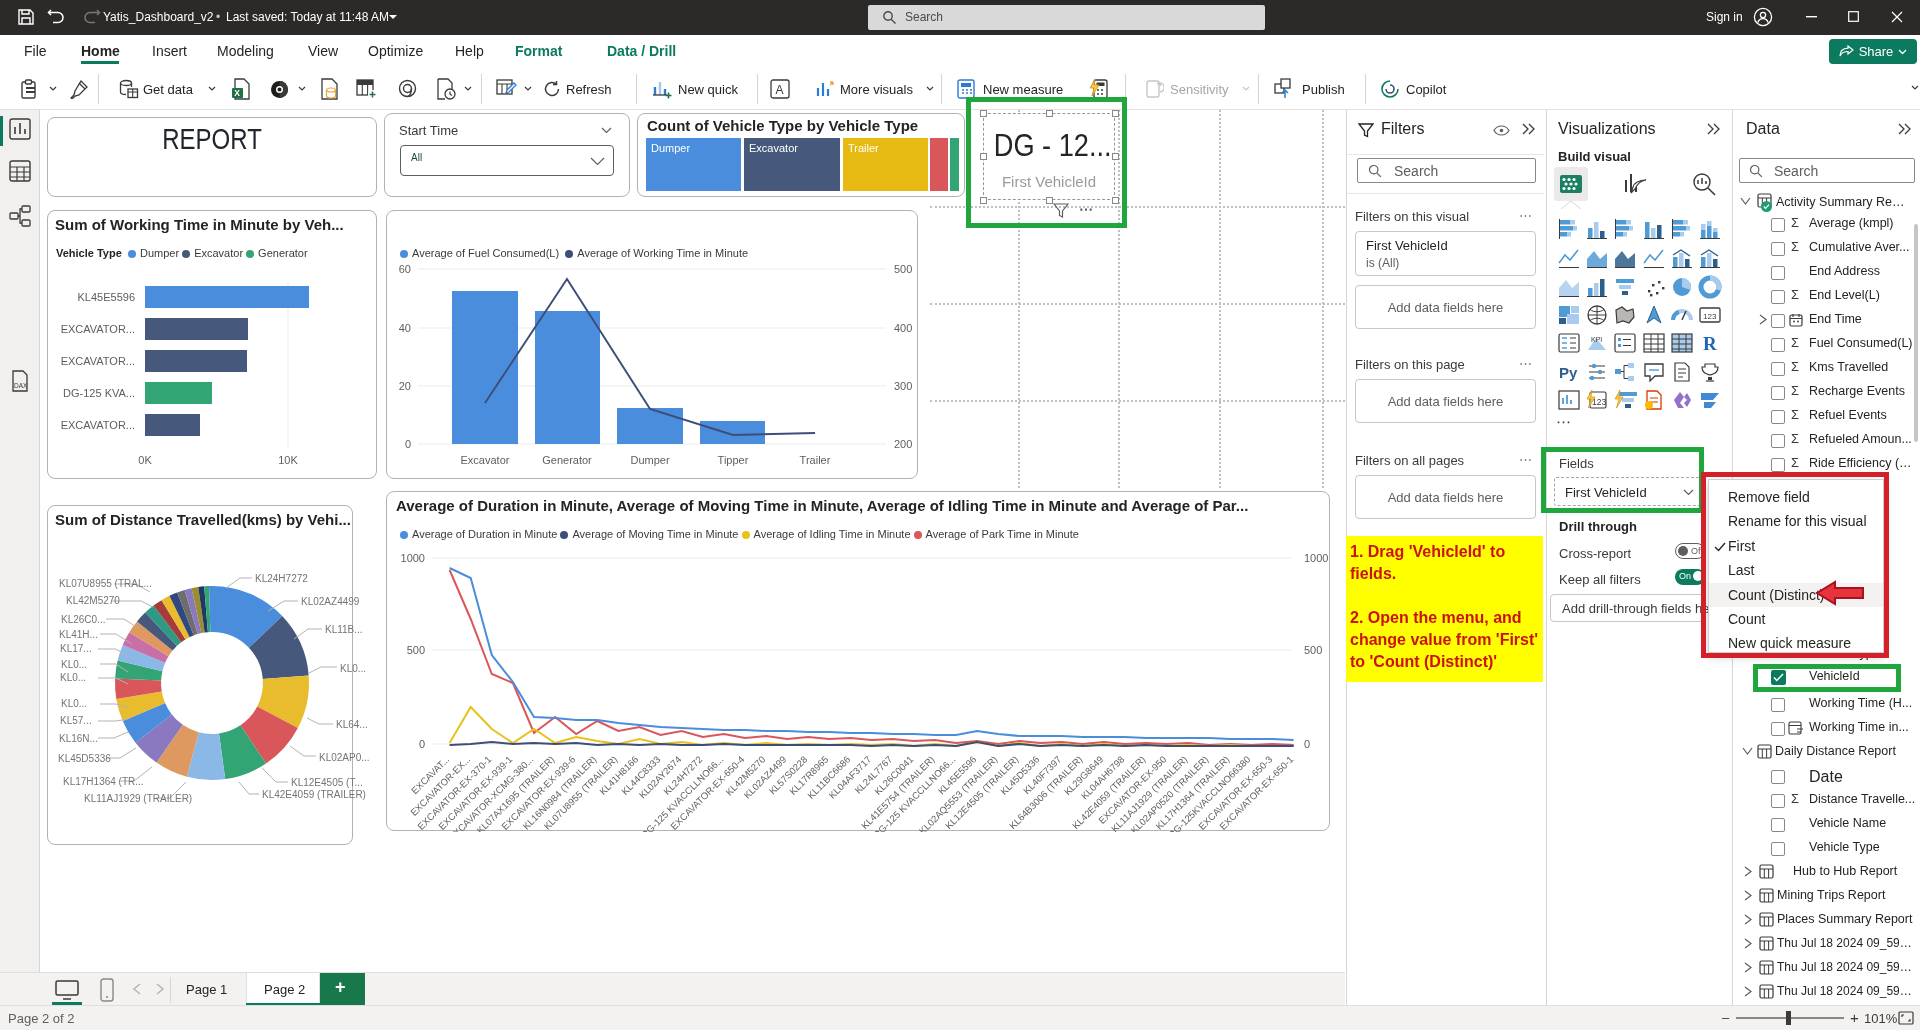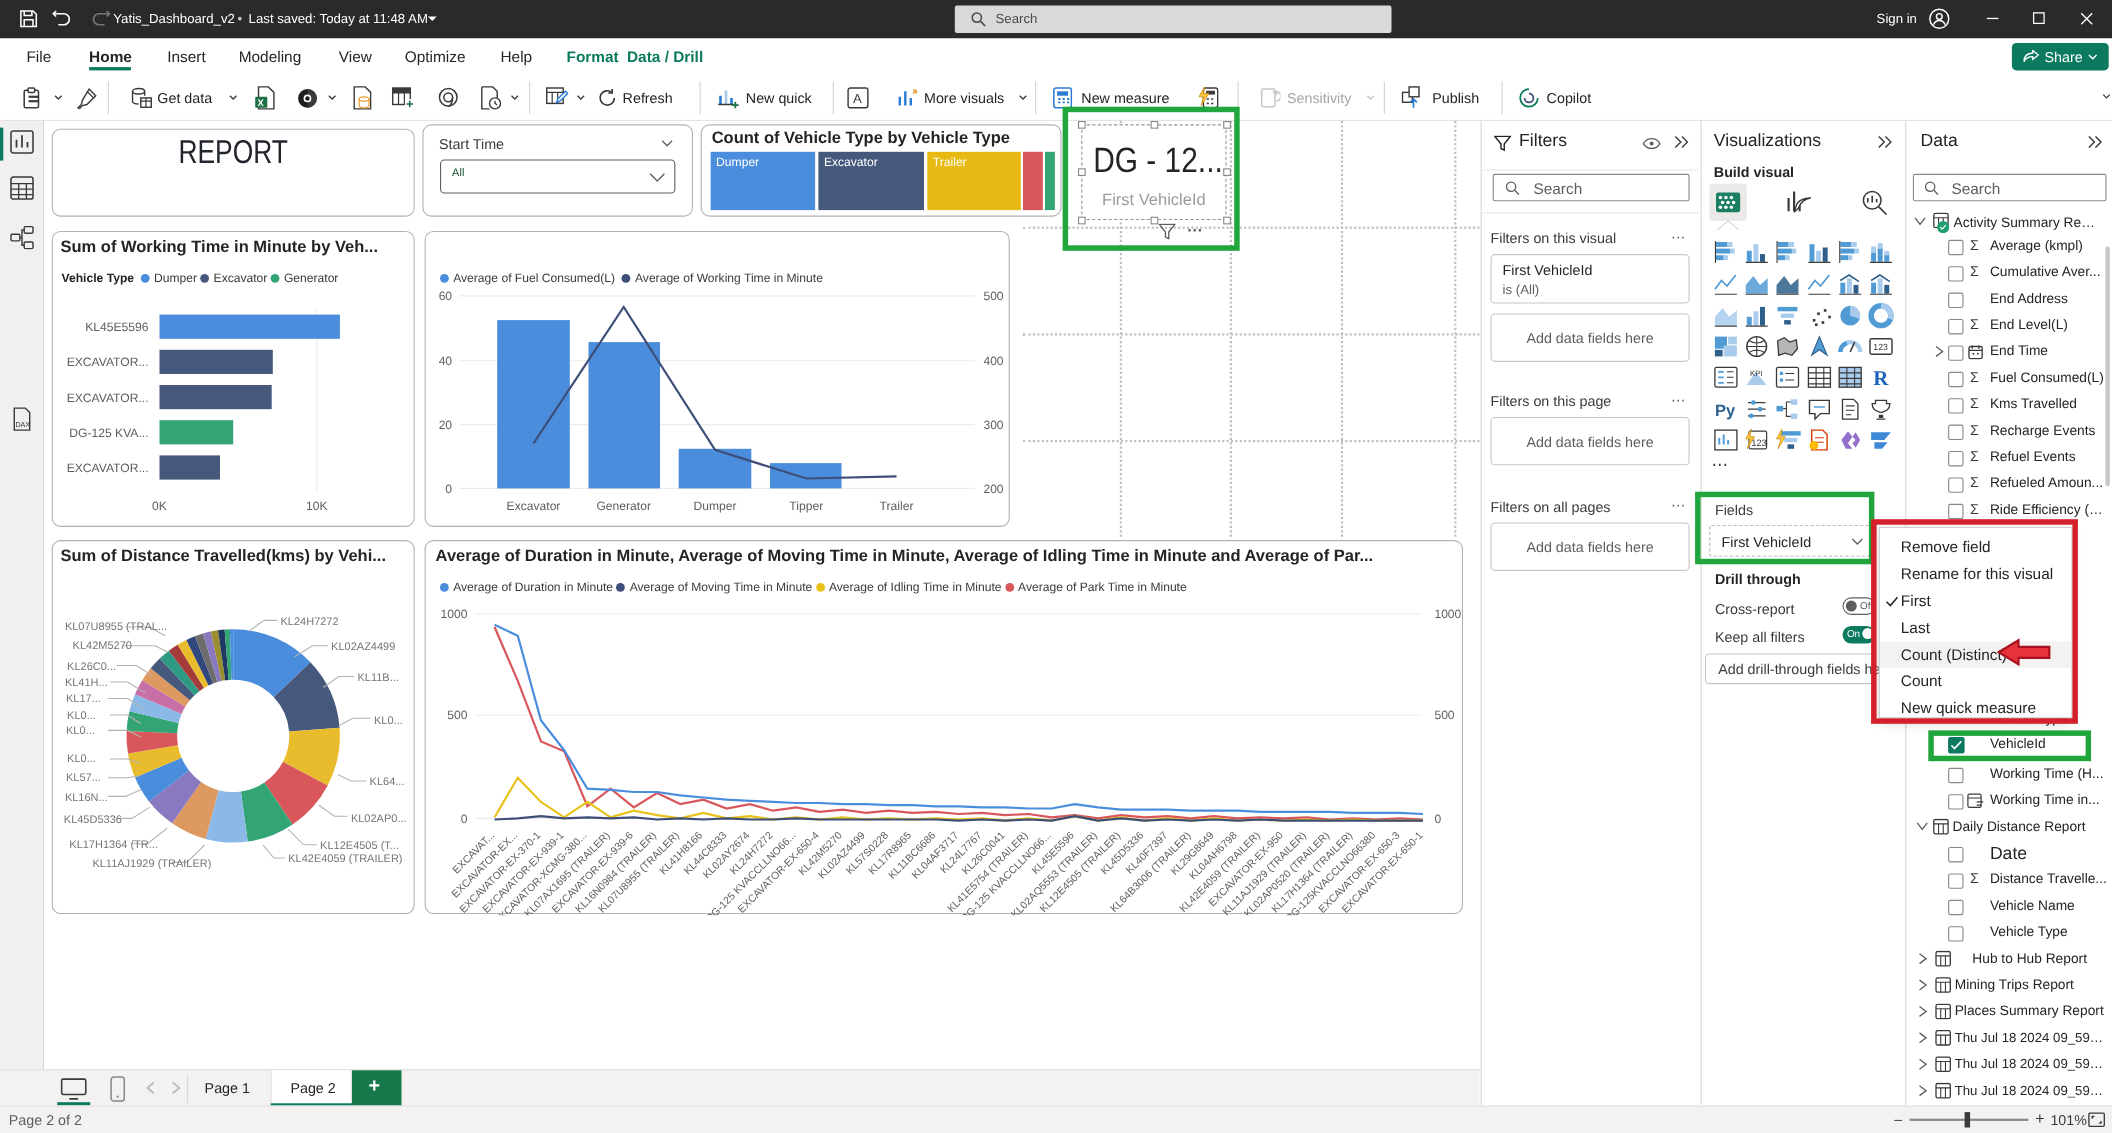--- a/index.html
+++ b/index.html
@@ -99,21 +99,21 @@
 
 <div id="menubar">
   <span class="mitem" style="left:24px">File</span>
   <span class="mitem" style="left:81px;font-weight:bold">Home</span>
   <span class="mitem" style="left:152px">Insert</span>
   <span class="mitem" style="left:217px">Modeling</span>
   <span class="mitem" style="left:308px">View</span>
   <span class="mitem" style="left:368px">Optimize</span>
   <span class="mitem" style="left:455px">Help</span>
   <span class="mitem mgreen" style="left:515px;font-weight:bold">Format</span>
-  <span class="mitem mgreen" style="left:570px;font-weight:bold">Data / Drill</span>
+  <span class="mitem mgreen" style="left:607px;font-weight:bold">Data / Drill</span>
   <div id="homeul"></div>
 </div>
 <div id="sharebtn"><svg width="15" height="14" viewBox="0 0 15 14">
         <path d="M9 1l5 4-5 4V6.5C5 6.5 2.5 8 1 11c0-4.5 3-7.5 8-7.8z" fill="none" stroke="#fff" stroke-width="1.2"></path>
       </svg>Share<svg width="9" height="6" viewBox="0 0 9 6">
         <path d="M1 1l3.5 3.5L8 1" fill="none" stroke="#fff" stroke-width="1.3"></path>
       </svg></div>
 
 <div id="toolbar">
   <svg class="abs" style="left:20px;top:11px" width="20" height="21" viewBox="0 0 20 21">
@@ -377,21 +377,21 @@
             <text x="428" y="253" text-anchor="middle">Trailer</text>
       </g>
       <rect x="65" y="80" width="66" height="153" fill="#4a8ddc"></rect>
       <rect x="148" y="100" width="65" height="133" fill="#4a8ddc"></rect>
       <rect x="230" y="197" width="66" height="36" fill="#4a8ddc"></rect>
       <rect x="313" y="210" width="65" height="23" fill="#4a8ddc"></rect>
       <polyline points="98,192 180,68 263,198 346,224 428,222" fill="none" stroke="#3d4e79" stroke-width="2"></polyline>
     </svg>
   </div>
 
-  <div class="card" style="left:6px;top:381px;width:330px;height:340px">
+  <div class="card" style="left:6px;top:395px;width:306px;height:340px">
     <div class="vtitle" style="left:7px;top:5px;width:316px">Sum of Distance Travelled(kms) by Vehi...</div>
     <svg class="abs" style="left:0;top:0" width="330" height="340" viewBox="0 0 330 340">
       <g id="donutpaths">
             <path d="M164.0 80.0A97 97 0 0 1 234.2 110.0L200.9 141.8A51 51 0 0 0 164.0 126.0Z" fill="#4a8ddc"></path>
             <path d="M234.2 110.0A97 97 0 0 1 260.7 169.5L214.8 173.0A51 51 0 0 0 200.9 141.8Z" fill="#46597c"></path>
             <path d="M260.7 169.5A97 97 0 0 1 249.9 222.0L209.2 200.6A51 51 0 0 0 214.8 173.0Z" fill="#e8bc2c"></path>
             <path d="M249.9 222.0A97 97 0 0 1 218.0 257.5L192.4 219.3A51 51 0 0 0 209.2 200.6Z" fill="#d9565b"></path>
             <path d="M218.0 257.5A97 97 0 0 1 177.2 273.1L171.0 227.5A51 51 0 0 0 192.4 219.3Z" fill="#33a474"></path>
             <path d="M177.2 273.1A97 97 0 0 1 138.9 270.7L150.8 226.3A51 51 0 0 0 171.0 227.5Z" fill="#8ab9e8"></path>
             <path d="M138.9 270.7A97 97 0 0 1 108.5 256.5L134.8 218.8A51 51 0 0 0 150.8 226.3Z" fill="#de9960"></path>
@@ -573,20 +573,21 @@
     <div class="abs" style="left:10px;top:24px;font-size:12px;color:#605e5c">is (All)</div>
   </div>
   <div class="fcard addf" style="left:8px;top:175px;width:181px;height:44px">Add data fields here</div>
   <div class="flabel" style="left:8px;top:247px">Filters on this page</div>
   <div class="dots3" style="left:172px;top:246px">⋯</div>
   <div class="fcard addf" style="left:8px;top:269px;width:181px;height:44px">Add data fields here</div>
   <div class="flabel" style="left:8px;top:343px">Filters on all pages</div>
   <div class="dots3" style="left:172px;top:342px">⋯</div>
   <div class="fcard addf" style="left:8px;top:365px;width:181px;height:44px">Add data fields here</div>
 </div>
+<div id="yellowbox">1. Drag 'VehicleId' to<br>fields.<br><br>2. Open the menu, and<br>change value from 'First'<br>to 'Count (Distinct)'</div>
 <div id="vpane" class="pane" style="left:1546px;width:184px;border-left:1px solid #d8d6d4">
   <div class="abs" style="left:11px;top:10px;font-size:16px;color:#252423">Visualizations</div>
   <svg class="abs" style="left:160px;top:13px" width="13" height="12" viewBox="0 0 13 12">
         <path d="M1 1l5 5-5 5M7 1l5 5-5 5" fill="none" stroke="#3b3a39" stroke-width="1.3"></path>
       </svg>
   <div class="abs" style="left:11px;top:39px;font-size:13px;font-weight:bold;color:#252423">Build visual</div>
   <div class="abs" style="left:7px;top:57px;width:34px;height:34px;background:#eceae8;border-radius:3px"></div>
   <svg class="abs" style="left:12px;top:62px" width="24" height="24" viewBox="0 0 24 24">
         <rect x="1" y="3" width="22" height="18" rx="2" fill="#1a7f63"></rect>
         <g fill="#fff">

